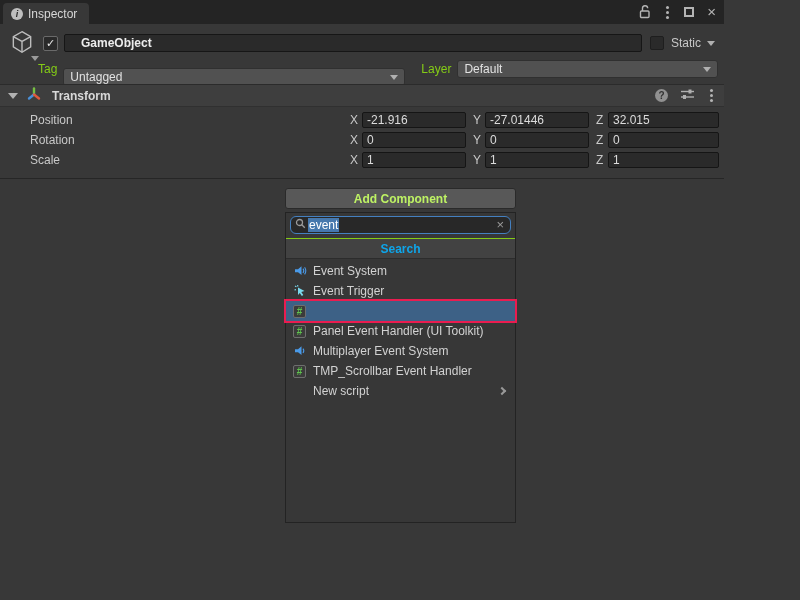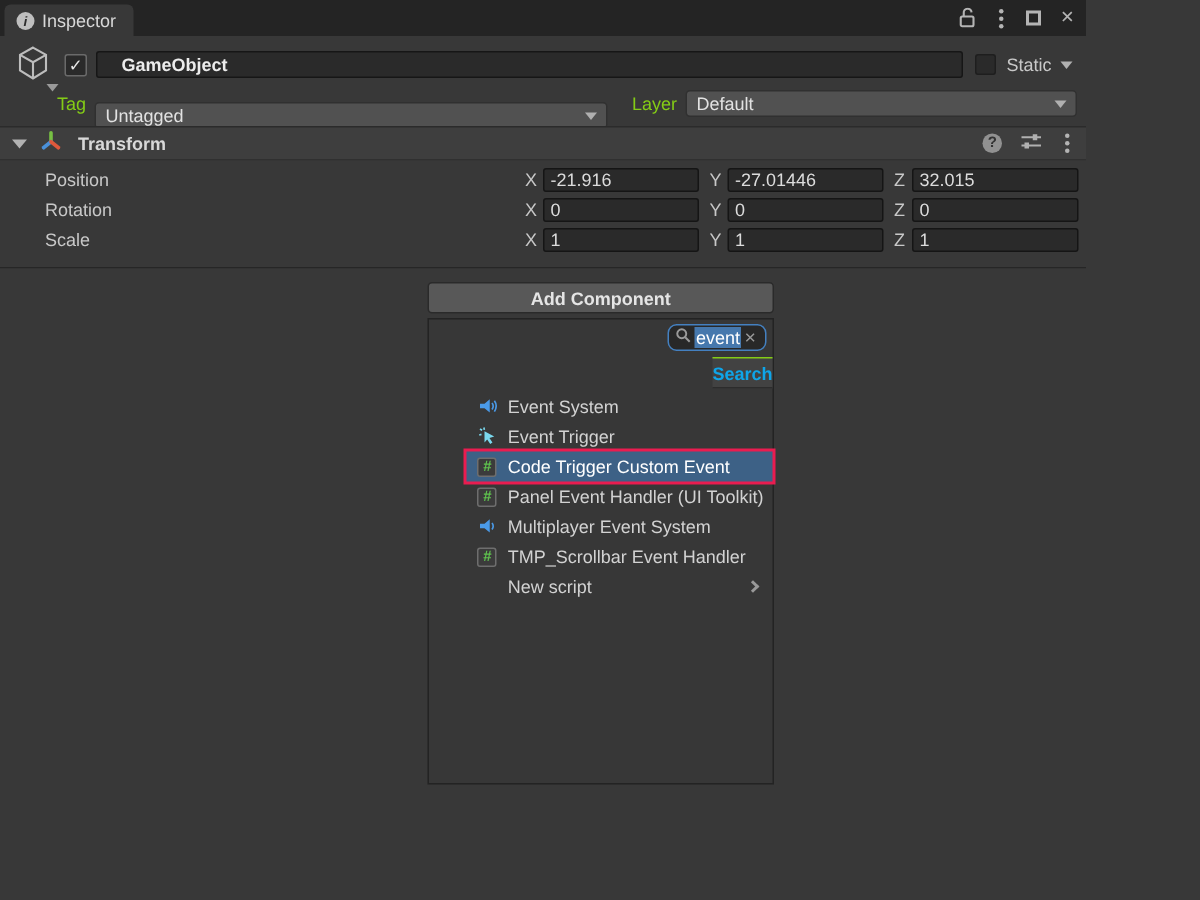--- a/index.html
+++ b/index.html
@@ -68,24 +68,24 @@
   .tfield { flex:1; height:16px; margin:0 7px 0 4px; background:#2a2a2a; border:1px solid #151515; border-radius:2px;
             color:#dcdcdc; font-size:12px; padding:0 4px; font-family:inherit; min-width:0; }
   .axis-group:last-child .tfield { margin-right:0; }
 
   .divider { height:1px; background:#262626; margin-top:4px; flex-shrink:0; }
 
   
   .workspace { position:relative; flex:1; background:#383838; }
   .addcomp-btn { position:absolute; left:285px; top:9px; width:231px; height:21px;
                  background:#585858; border:1px solid #2a2a2a; border-radius:3px;
-                 color:#e5e5e5; font-size:12px; font-weight:600; font-family:inherit;
+                 color:#bef264; font-size:12px; font-weight:600; font-family:inherit;
                  display:flex; align-items:center; justify-content:center; }
   .popup { position:absolute; left:285px; top:33px; width:231px; height:311px;
-           background:#373737; border:1px solid #232323; display:flex; flex-direction:column;align-items:flex-end; }
+           background:#373737; border:1px solid #232323; display:flex; flex-direction:column; }
   .search-wrap { padding:3px 4px 4px 4px; }
   .search-field { height:18px; background:#282828; border:1px solid #4480c0; border-radius:6px;
                   display:flex; align-items:center; padding:0 6px 0 4px; gap:2px; }
   .mag-svg { flex-shrink:0; }
   .search-sel { background:#4678ad; color:#fff; padding:0 1px; line-height:14px; }
   .clear-icon { margin-left:auto; color:#9a9a9a; font-size:13px; line-height:12px; }
   .clear-icon::before { content:"×"; }
   .search-header { height:21px; background:#424242; border-top:1px solid #84cc16; border-bottom:1px solid #2c2c2c;
                    display:flex; align-items:center; justify-content:center; font-weight:600; color:#0ea5e9; flex-shrink:0; }
   .comp-list { display:flex; flex-direction:column; padding-top:2px; }
@@ -267,21 +267,20 @@
               <line x1="4.6" y1="1" x2="4.9" y2="2.6" stroke="#7ad9ee" stroke-width="1.1"></line>
             </svg>
           </span>
           <span>Event Trigger</span>
         </div>
 
         <div class="item selected">
           <span class="item-icon">
               <span class="script-icon"></span>
             </span>
-          <span>Code Trigger Custom Event</span>
         </div>
 
         <div class="item">
           <span class="item-icon">
               <span class="script-icon"></span>
             </span>
           <span>Panel Event Handler (UI Toolkit)</span>
         </div>
 
         <div class="item">

